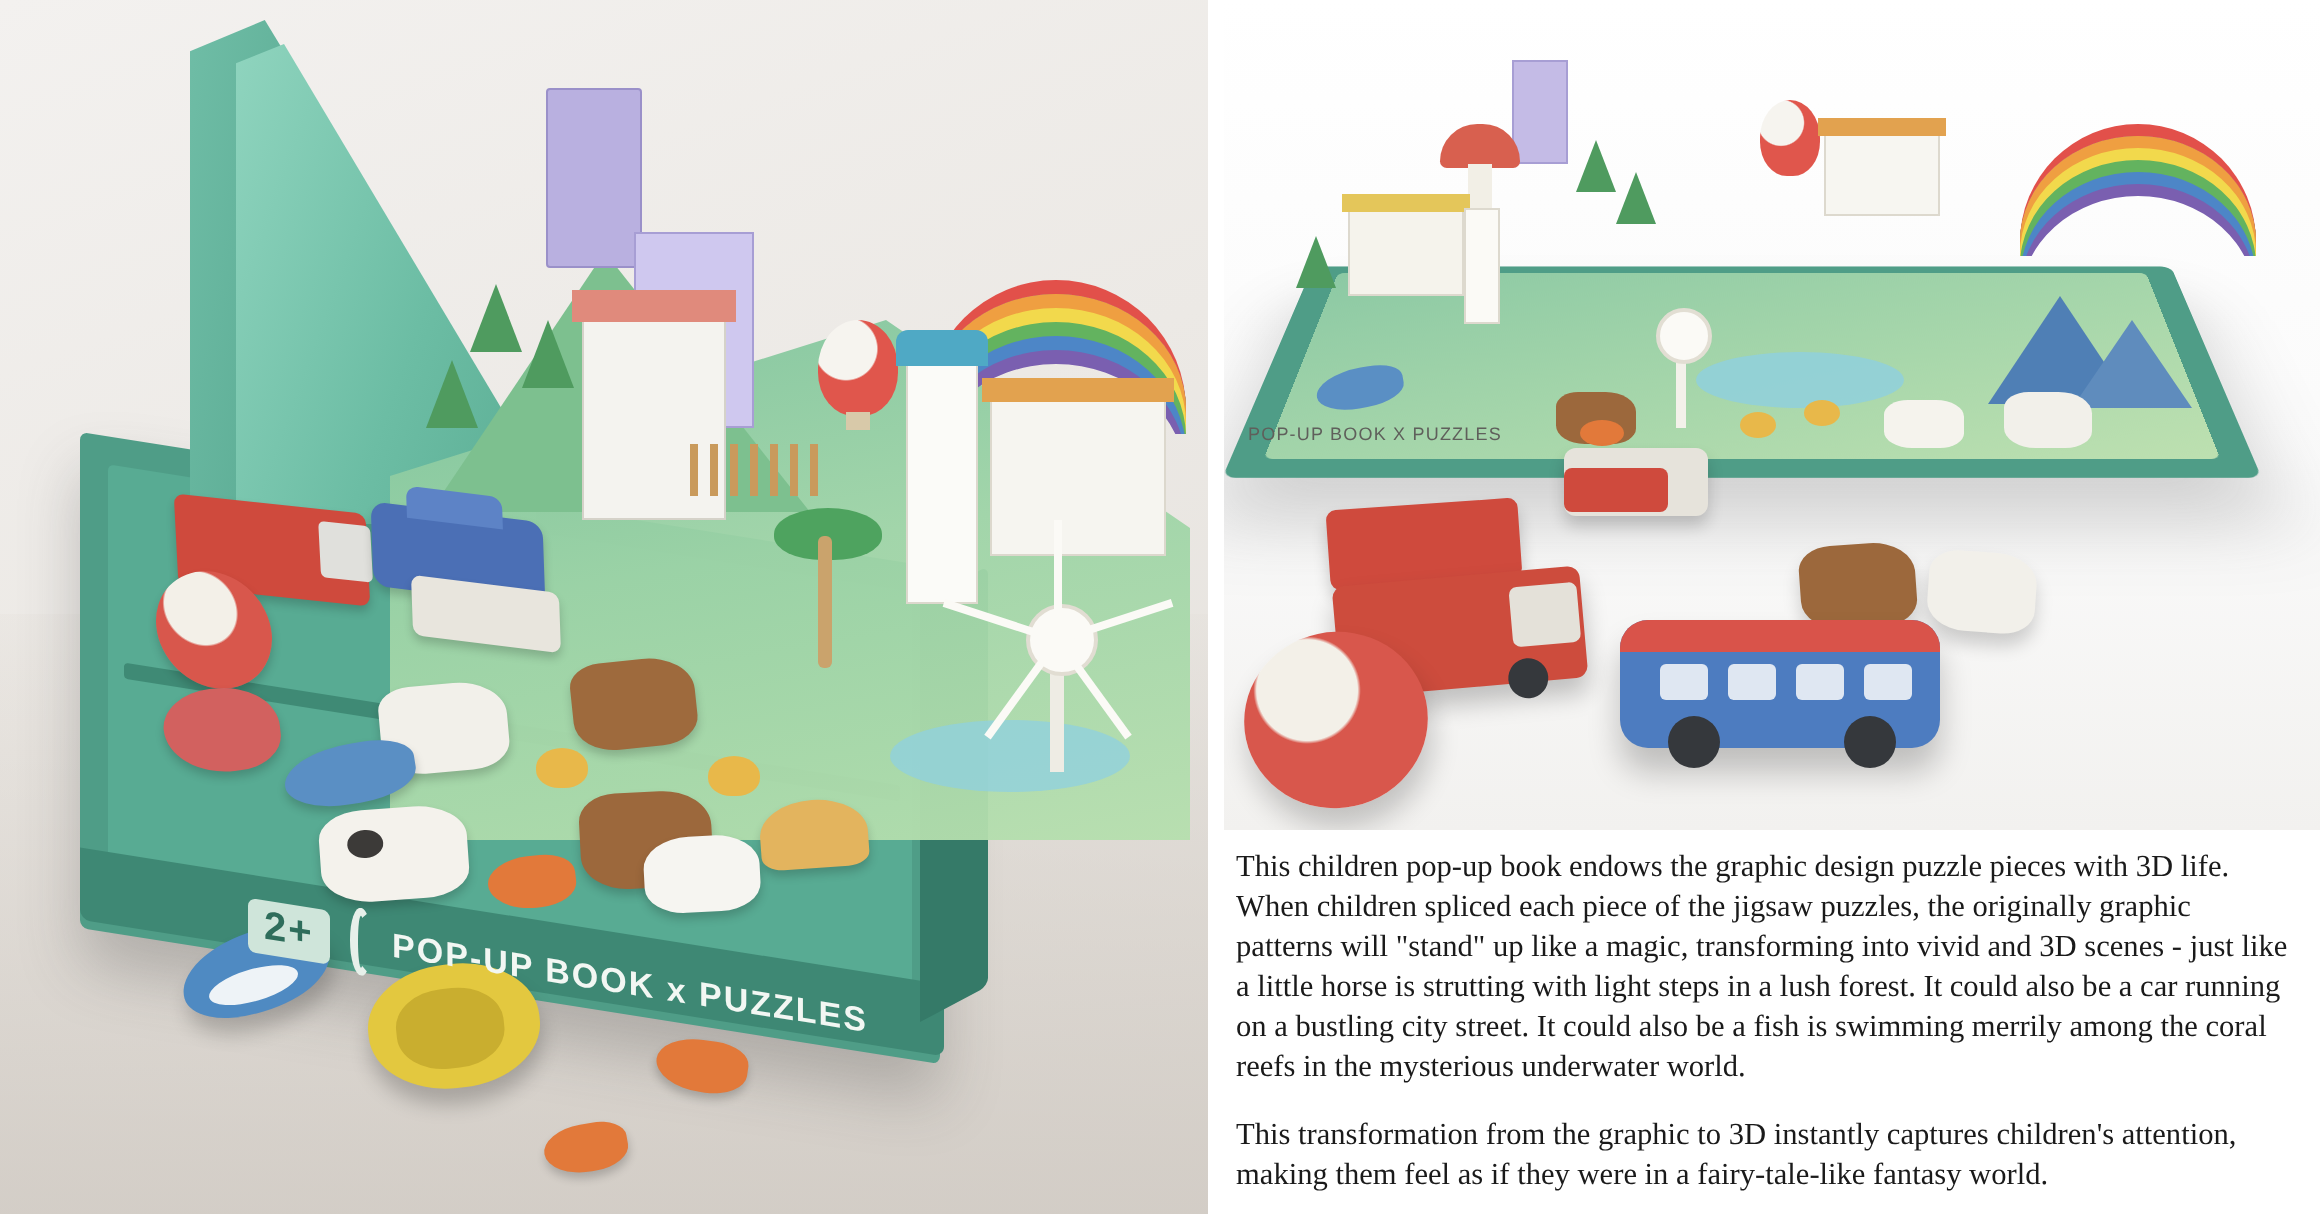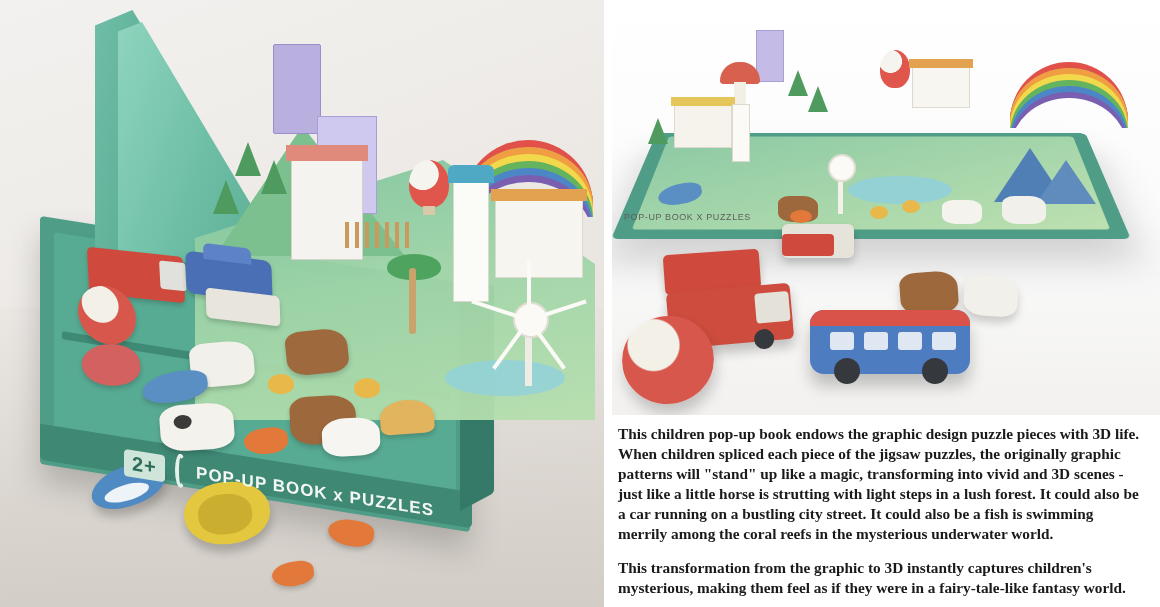--- a/index.html
+++ b/index.html
@@ -307,21 +307,21 @@
   
   .text-block {
     position: absolute;
     left: 14px; top: 424px;
     width: 532px;
     color: #1a1a1a;
     font-family: "Liberation Serif", serif;
     font-size: 15.3px;
     line-height: 1.31;
   }
-  .text-block p { margin: 0 4px 14px 0; font-weight: bold; }
+  .text-block p { margin: 0 4px 14px 0; }
   .text-block p:last-child { margin-bottom: 0; }
 </style>
 </head>
 <body>
 
 <div class="page">
 
   <div class="left-panel">
     <div class="floor"></div>
 
@@ -458,16 +458,16 @@
         <div class="win" style="left:54px"></div>
         <div class="win" style="left:88px"></div>
         <div class="win" style="left:122px"></div>
         <div class="wheel" style="left:24px"></div>
         <div class="wheel" style="left:112px"></div>
       </div>
     </div>
 
     <div class="text-block">
       <p>This children pop-up book endows the graphic design puzzle pieces with 3D life. When children spliced each piece of the jigsaw puzzles, the originally graphic patterns will "stand" up like a magic, transforming into vivid and 3D scenes - just like a little horse is strutting with light steps in a lush forest. It could also be a car running on a bustling city street. It could also be a fish is swimming merrily among the coral reefs in the mysterious underwater world.</p>
-      <p>This transformation from the graphic to 3D instantly captures children's mysterious, making them feel as if they were in a fairy-tale-like fantasy world.</p>
+      <p>This transformation from the graphic to 3D instantly captures children's attention, making them feel as if they were in a fairy-tale-like fantasy world.</p>
     </div>
   </div>
 </div>
 
 </body></html>

